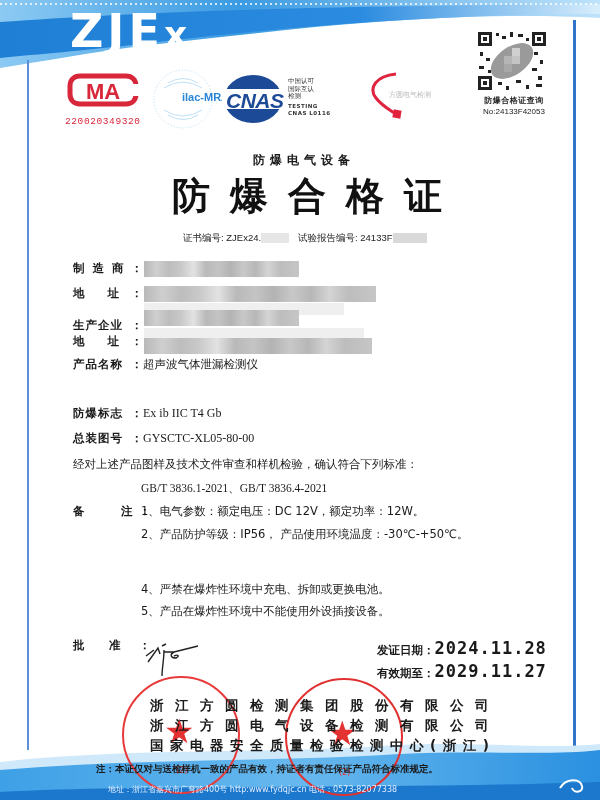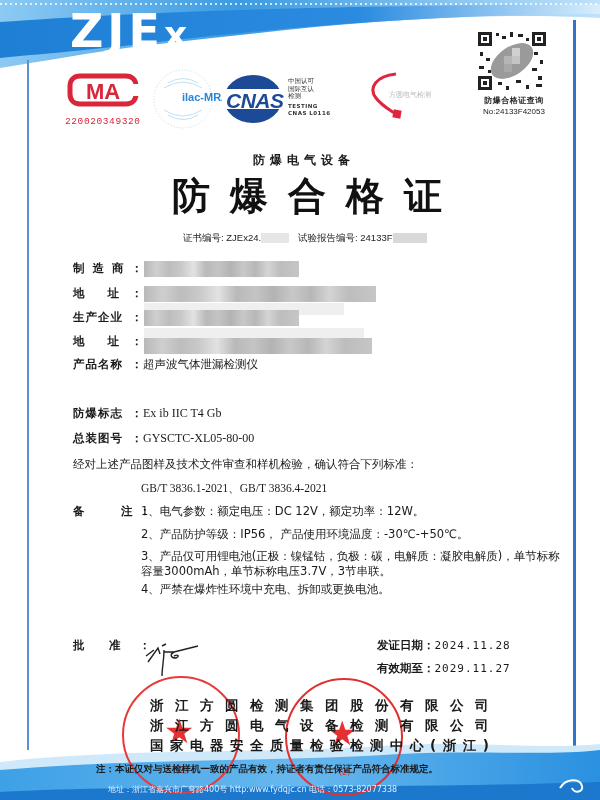--- a/index.html
+++ b/index.html
@@ -56,21 +56,21 @@
     .remarks-label .c { position: absolute; left: 48px; top: 0; }
     .remarks-label .colon { position: absolute; left: 66px; top: 0; }
     .note { position: absolute; left: 141px; font-size: 11.5px; line-height: 15px; width: 420px; }
 
     
     .approve { position: absolute; left: 73px; top: 638px; font-size: 11.5px; font-weight: bold; }
     .approve .c { position: absolute; left: 36px; top: 0; }
     .approve .colon { position: absolute; left: 66px; top: 0; }
     .signature { position: absolute; left: 140px; top: 640px; width: 60px; height: 40px; }
     .date-row { position: absolute; left: 377px; font-size: 11.5px; font-weight: bold; }
-    .date-row .v { font-family: "DejaVu Sans Mono", monospace; font-weight: normal; letter-spacing: 1px; font-size: 11px; margin-top: 20px; }
+    .date-row .v { font-family: "DejaVu Sans Mono", monospace; font-weight: bold; letter-spacing: 1px; font-size: 17px; margin-top: 20px; }
 
     
     .seal { position: absolute; border: 2px solid #e83a3a; border-radius: 50%; }
     .seal1 { left: 122px; top: 676px; width: 118px; height: 118px; }
     .seal2 { left: 285px; top: 678px; width: 118px; height: 118px; border-color: #e03131; }
     .star { position: absolute; color: #e43232; font-size: 34px; line-height: 34px; }
     .seal-small { position: absolute; color: #e43232; font-size: 8px; }
 
     
     .issuer { position: absolute; left: 150px; font-size: 13.5px; font-weight: bold; letter-spacing: 11.5px; color: #1a1a1a; white-space: nowrap; }
@@ -196,21 +196,21 @@
     <span class="lbl spread3">制造商</span><span class="colon">：</span>
   </div>
   <div class="redact" style="left:144px;top:261px;width:155px"></div>
 
   <div class="field" style="top:286px">
     <span class="lbl spread">地址</span><span class="colon">：</span>
   </div>
   <div class="redact" style="left:144px;top:286px;width:232px"></div>
   <div class="redact-light" style="left:144px;top:303px;width:200px"></div>
 
-  <div class="field" style="top:310px">
+  <div class="field" style="top:318px">
     <span class="lbl">生产企业</span><span class="colon">：</span>
   </div>
   <div class="redact" style="left:144px;top:310px;width:155px"></div>
   <div class="redact-light" style="left:144px;top:328px;width:220px"></div>
 
   <div class="field" style="top:334px">
     <span class="lbl spread">地址</span><span class="colon">：</span>
   </div>
   <div class="redact" style="left:144px;top:338px;width:228px"></div>
 
@@ -225,22 +225,22 @@
   </div>
 
   <div class="statement">经对上述产品图样及技术文件审查和样机检验，确认符合下列标准：</div>
   <div class="standards">GB/T 3836.1-2021、GB/T 3836.4-2021</div>
 
   <div class="remarks-label">
     <span>备</span><span class="c">注</span><span class="colon">：</span>
   </div>
   <div class="note" style="top:504px">1、电气参数：额定电压：DC 12V，额定功率：12W。</div>
   <div class="note" style="top:527px">2、产品防护等级：IP56，  产品使用环境温度：-30℃-+50℃。</div>
-  <div class="note" style="top:549px">3、产品仅可用锂电池(正极：镍锰钴，负极：碳，电解质：凝胶电解质)，单节标称容量3000mAh，单节标称电压3.7V，3节串联。</div>
   <div class="note" style="top:582px">4、严禁在爆炸性环境中充电、拆卸或更换电池。</div>
+  <div class="note" style="top:604px">5、产品在爆炸性环境中不能使用外设插接设备。</div>
 
   <div class="approve">
     <span>批</span><span class="c">准</span><span class="colon">：</span>
   </div>
   <svg class="signature" viewBox="0 0 60 40">
     <path d="M6,16 L14,10 M8,22 L18,8 L20,14 M22,6 L26,4 M24,10 C24,20 22,28 22,36 M24,12 L34,12 C30,14 30,18 36,18 C40,16 38,14 34,16 M34,12 L58,6" fill="none" stroke="#222" stroke-width="1.4"></path>
   </svg>
   <div class="date-row" style="top:638px">
     <span>发证日期：</span><span class="v">2024.11.28</span>
   </div>

